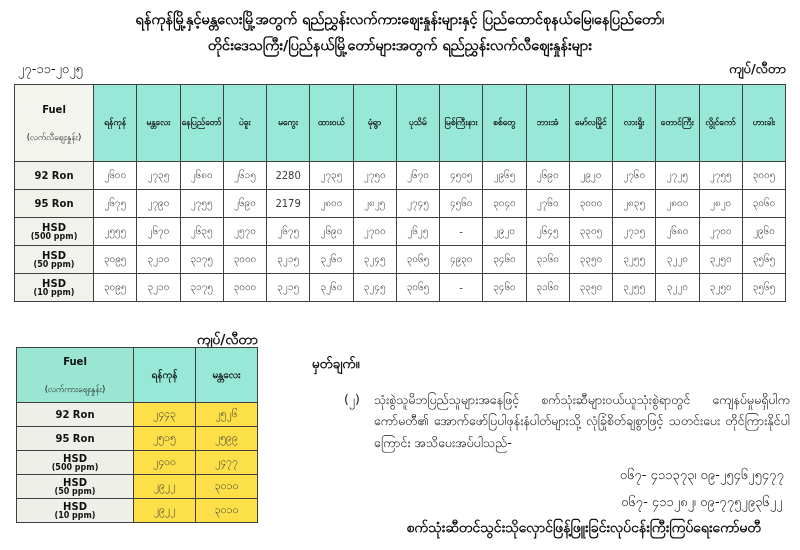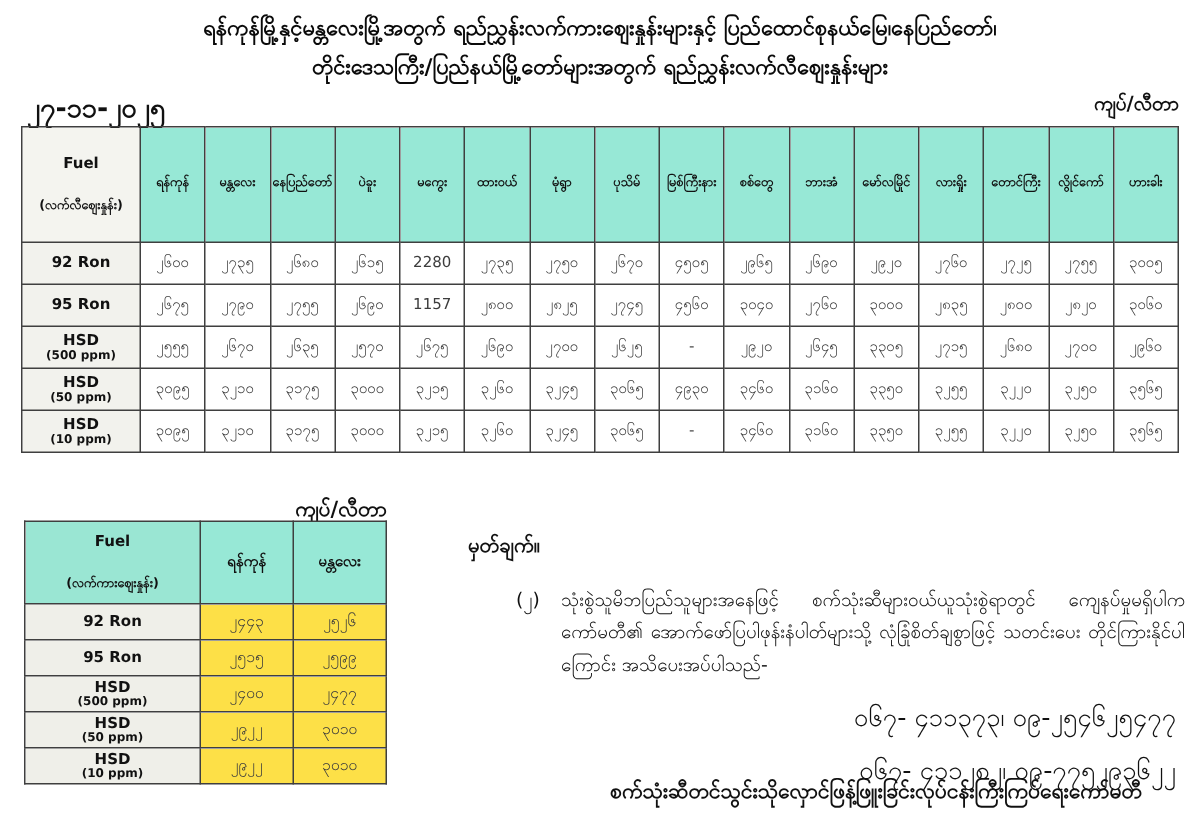--- a/index.html
+++ b/index.html
@@ -1,20 +1,20 @@
 <!DOCTYPE html>
 <html><head>
 <meta charset="utf-8">
 <style>
   html,body{margin:0;padding:0;background:#ffffff;}
   .page{position:relative;width:800px;height:550px;background:#ffffff;overflow:hidden;
         font-family:"DejaVu Sans","Liberation Sans",sans-serif;color:#111;}
   .title{position:absolute;top:6px;left:0;width:800px;text-align:center;
          font-weight:bold;font-size:14.5px;line-height:1.8;color:#0a0a0a;}
-  .date{position:absolute;top:60px;left:18px;font-weight:bold;font-size:18px;}
+  .date{position:absolute;top:60px;left:18px;font-weight:normal;font-size:13px;}
   .unit-top{position:absolute;top:60px;right:14px;font-weight:bold;font-size:13px;}
 
   table{border-collapse:collapse;table-layout:fixed;}
   th,td{border:1px solid #3f3f3f;padding:0 1px;overflow:hidden;}
 
   #retail-table{position:absolute;top:84px;left:14px;width:772px;border:1.5px solid #222;}
   #retail-table thead th{height:76px;background:#97e8d6;font-size:8.5px;font-weight:bold;
         text-align:center;vertical-align:middle;line-height:1.3;}
   #retail-table th.corner{width:76px;background:#f4f4ef;}
   #retail-table tbody tr{height:28px;}
@@ -23,33 +23,33 @@
 
   #wholesale-table{position:absolute;top:347px;left:16px;width:242px;border:1.5px solid #222;}
   #wholesale-table thead th{height:54px;background:#97e8d6;font-size:10px;font-weight:bold;
         text-align:center;vertical-align:middle;line-height:1.35;}
   #wholesale-table th.corner{width:114px;background:#9ae6d3;}
   #wholesale-table tbody tr{height:24px;}
   #wholesale-table tbody th{background:#efefe9;font-size:10px;font-weight:bold;text-align:center;line-height:1.15;}
   #wholesale-table tbody td{background:#fde047;font-size:10.5px;color:#3d3d3d;text-align:center;}
 
   .corner-main{font-size:10px;font-weight:bold;}
-  .corner-sub{font-size:8.5px;font-weight:bold;margin-top:16px;}
+  .corner-sub{font-size:8.5px;font-weight:normal;margin-top:16px;}
   .fuel-sub{font-size:8px;font-weight:bold;margin-top:-1px;}
 
   .unit-small{position:absolute;top:330px;left:110px;width:148px;text-align:right;
         font-weight:bold;font-size:14px;}
 
   .notes-heading{position:absolute;top:355px;left:312px;font-weight:bold;font-size:13.5px;}
   .note1{position:absolute;top:356px;left:374px;width:414px;font-size:12.5px;}
   .note1 .marker{margin-right:8px;}
   .note2{position:absolute;top:389px;left:344px;width:446px;font-size:12.5px;line-height:1.7;}
   .note2 .marker{position:absolute;left:0;top:0;}
   .note2 .body{display:block;margin-left:30px;text-align:justify;}
-  .phones{position:absolute;top:462px;right:16px;text-align:right;font-size:17px;line-height:2.05;}
+  .phones{position:absolute;top:462px;right:16px;text-align:center;font-size:13px;line-height:2.05;}
   .footer{position:absolute;top:518px;left:378px;width:412px;text-align:center;
         font-weight:bold;font-size:14px;white-space:nowrap;}
 </style>
 </head>
 <body>
 
 <div class="page">
 
   <div class="title">
     <div>ရန်ကုန်မြို့နှင့်မန္တလေးမြို့အတွက် ရည်ညွှန်းလက်ကားဈေးနှုန်းများနှင့် ပြည်ထောင်စုနယ်မြေ၊နေပြည်တော်၊</div>
@@ -107,21 +107,21 @@
           <td>၃၀၀၅</td>
         </tr>
         <tr>
           <th>
             <div>95 Ron</div>
           </th>
           <td>၂၆၇၅</td>
           <td>၂၇၉၀</td>
           <td>၂၇၅၅</td>
           <td>၂၆၉၀</td>
-          <td>1157</td>
+          <td>2179</td>
           <td>၂၈၀၀</td>
           <td>၂၈၂၅</td>
           <td>၂၇၄၅</td>
           <td>၄၅၆၀</td>
           <td>၃၀၄၀</td>
           <td>၂၇၆၀</td>
           <td>၃၀၀၀</td>
           <td>၂၈၃၅</td>
           <td>၂၈၀၀</td>
           <td>၂၈၂၀</td>

